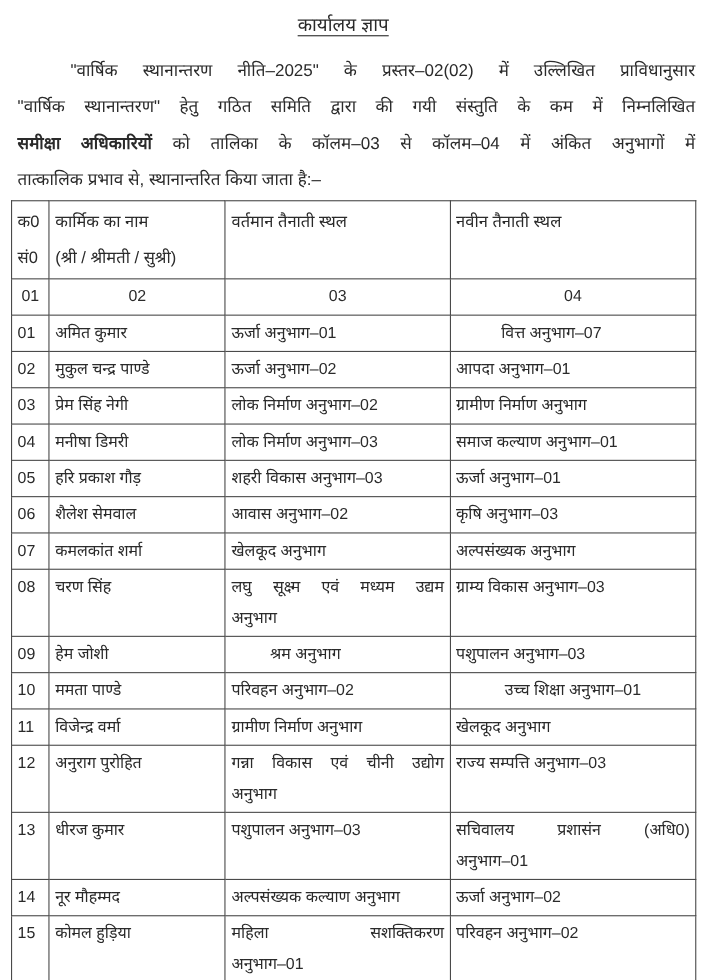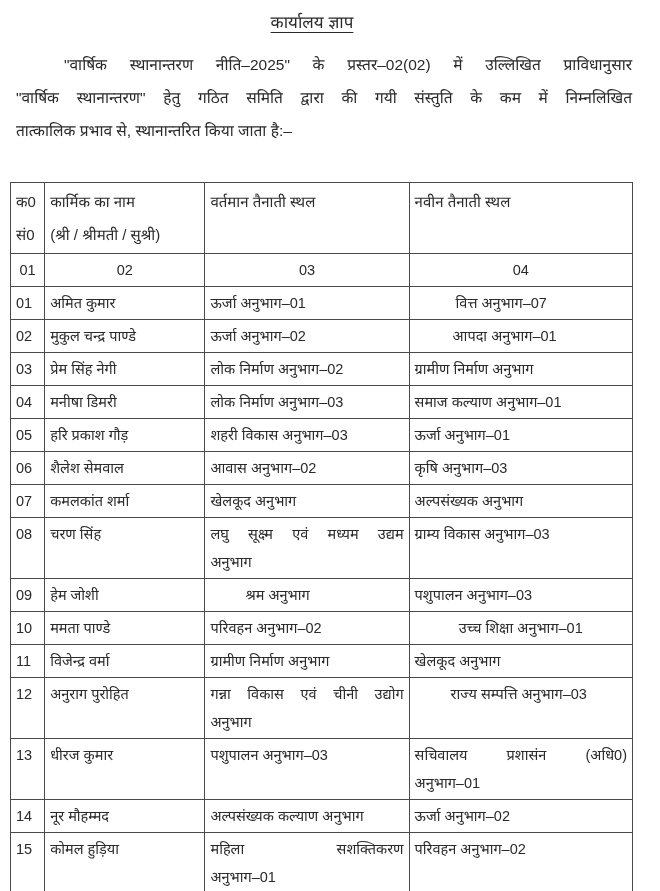--- a/index.html
+++ b/index.html
@@ -27,20 +27,21 @@
 </head>
 <body>
 
 <div class="title">
   <span>कार्यालय ज्ञाप</span>
 </div>
 
 <div class="para" style="top:48px;">
   <span class="line just" style="padding-left:48px;">"वार्षिक स्थानान्तरण नीति–2025" के प्रस्तर–02(02) में उल्लिखित प्राविधानुसार</span>
   <span class="line just">"वार्षिक स्थानान्तरण" हेतु गठित समिति द्वारा की गयी संस्तुति के कम में निम्नलिखित</span>
+  <span class="line just"><b>समीक्षा अधिकारियों</b><span> को तालिका के कॉलम–03 से कॉलम–04 में अंकित अनुभागों में</span></span>
   <span class="line">तात्कालिक प्रभाव से, स्थानान्तरित किया जाता है:–</span>
 </div>
 
 <table>
   <colgroup>
       <col class="c1">
       <col class="c2">
       <col class="c3">
       <col class="c4">
     </colgroup>
@@ -75,21 +76,21 @@
           <span style="display: block; padding-left: 41px;">वित्त अनुभाग–07</span>
         </td>
       </tr>
       <tr>
         <td>02</td>
         <td>मुकुल चन्द्र पाण्डे</td>
         <td>
           <span style="display: block;">ऊर्जा अनुभाग–02</span>
         </td>
         <td>
-          <span style="display: block; margin-left: 38px;">आपदा अनुभाग–01</span>
+          <span style="display: block;">आपदा अनुभाग–01</span>
         </td>
       </tr>
       <tr>
         <td>03</td>
         <td>प्रेम सिंह नेगी</td>
         <td>
           <span style="display: block;">लोक निर्माण अनुभाग–02</span>
         </td>
         <td>
           <span style="display: block;">ग्रामीण निर्माण अनुभाग</span>
@@ -177,21 +178,21 @@
         </td>
       </tr>
       <tr>
         <td>12</td>
         <td>अनुराग पुरोहित</td>
         <td>
           <span class="jl">गन्ना विकास एवं चीनी उद्योग</span>
           <span style="display: block;">अनुभाग</span>
         </td>
         <td>
-          <span style="display: block; margin-left: 36px;">राज्य सम्पत्ति अनुभाग–03</span>
+          <span style="display: block;">राज्य सम्पत्ति अनुभाग–03</span>
         </td>
       </tr>
       <tr>
         <td>13</td>
         <td>धीरज कुमार</td>
         <td>
           <span style="display: block;">पशुपालन अनुभाग–03</span>
         </td>
         <td>
           <span class="jl">सचिवालय प्रशासंन (अधि0)</span>

